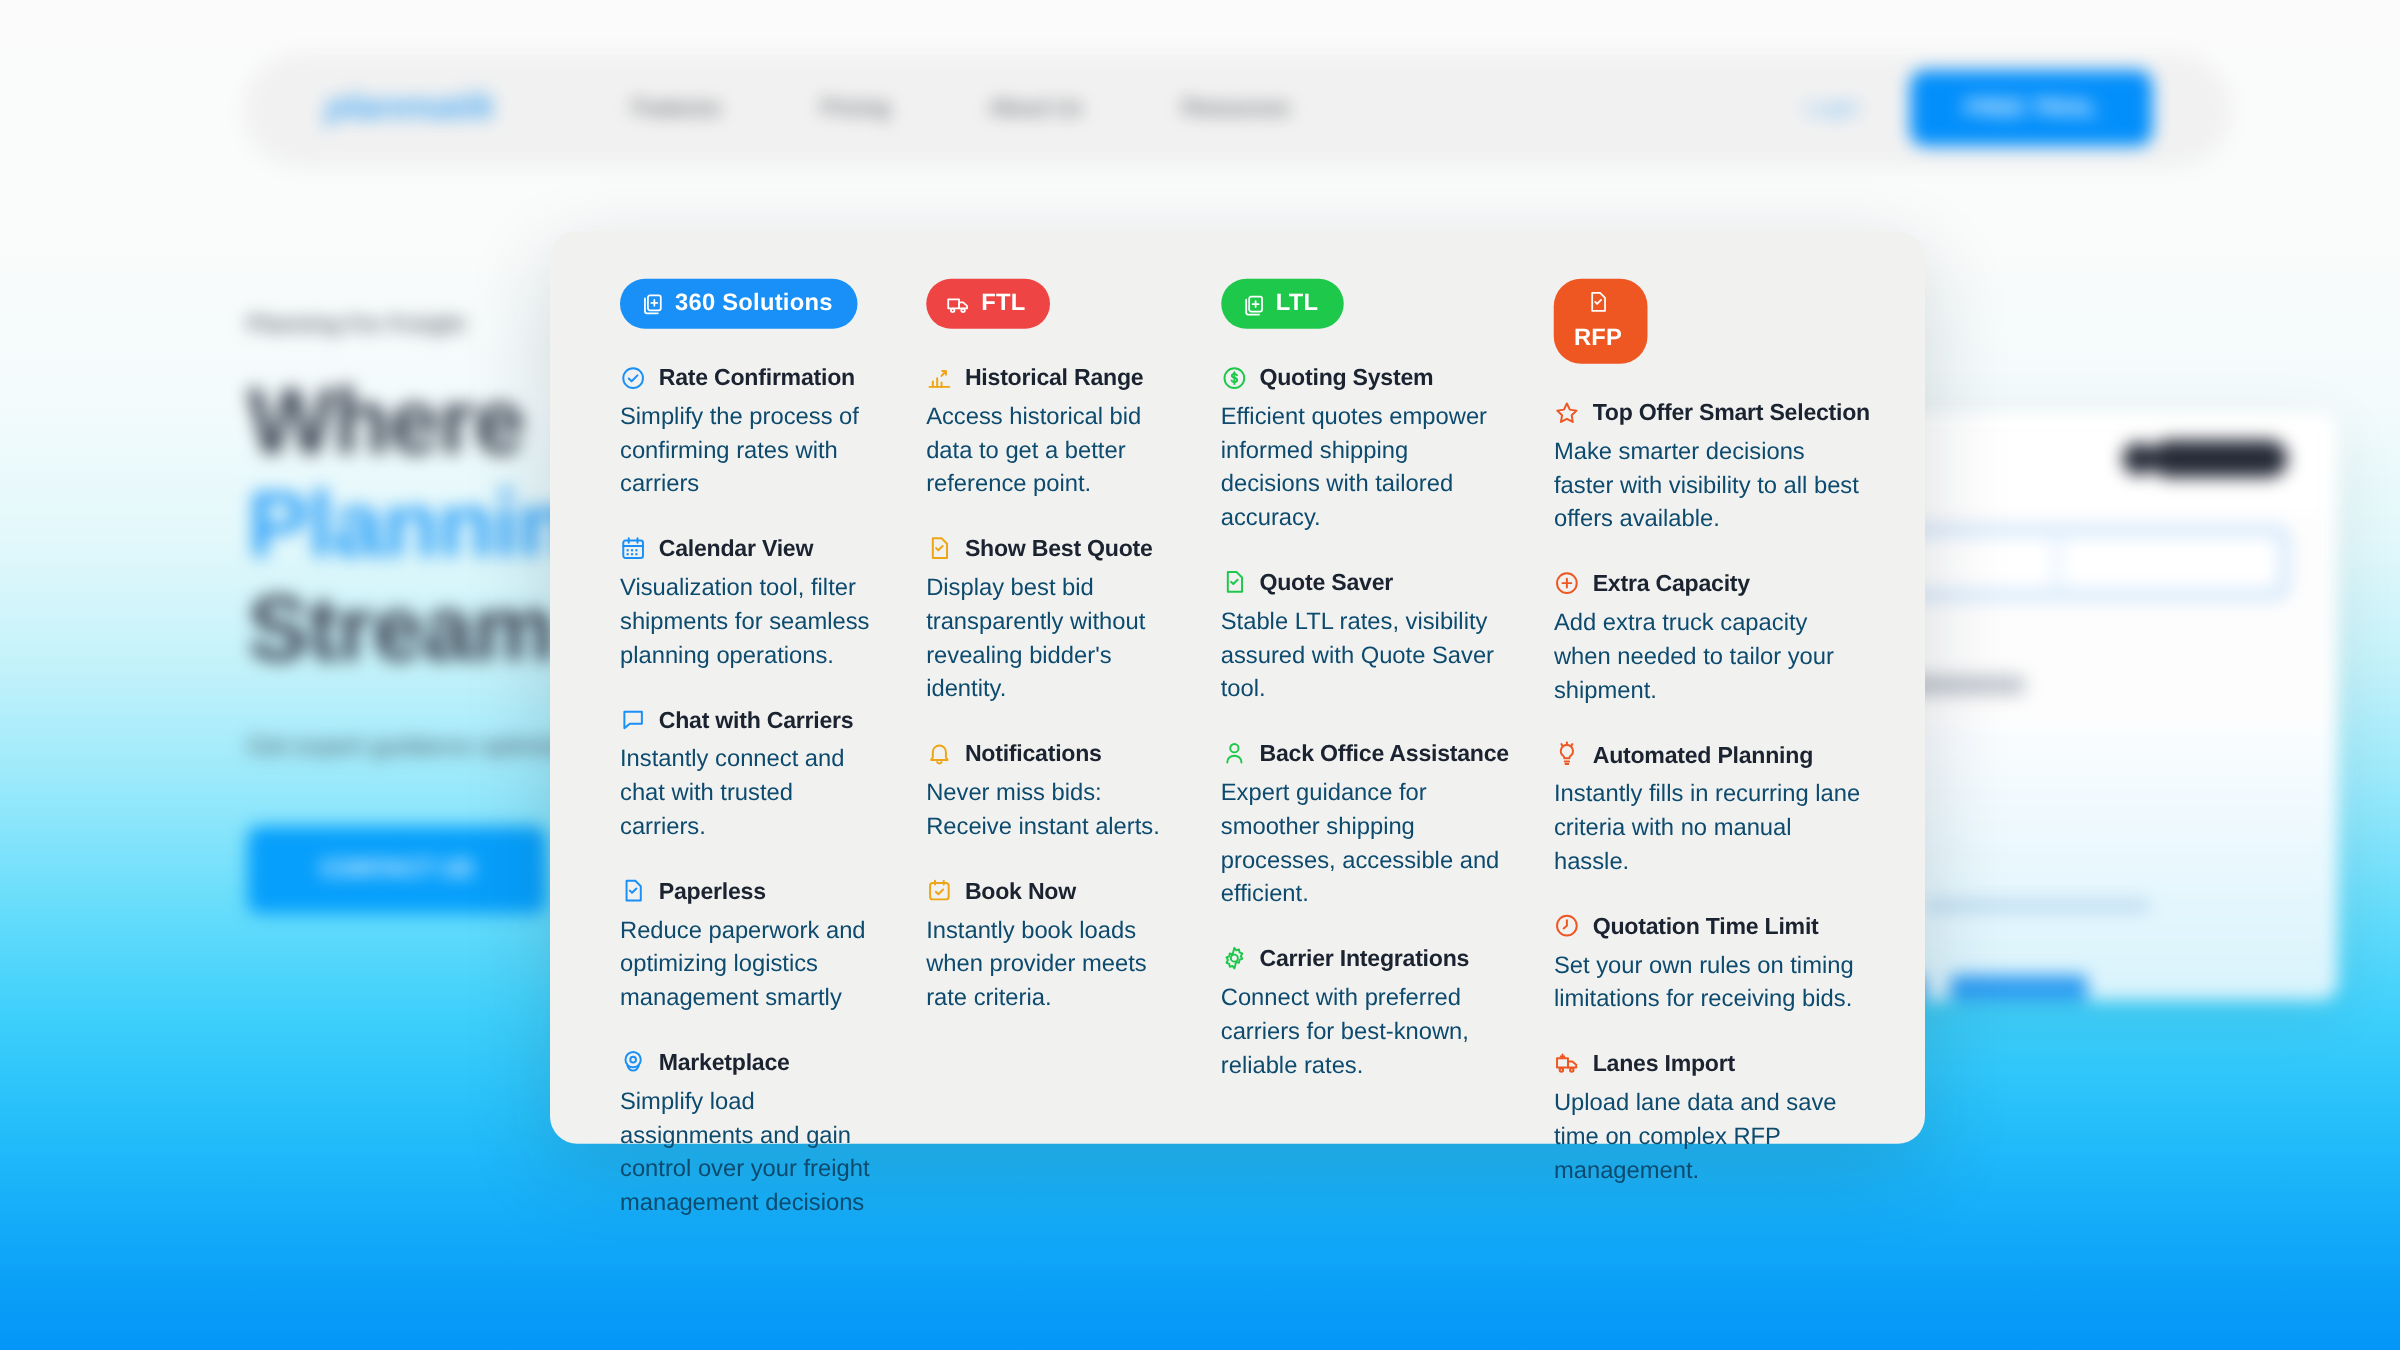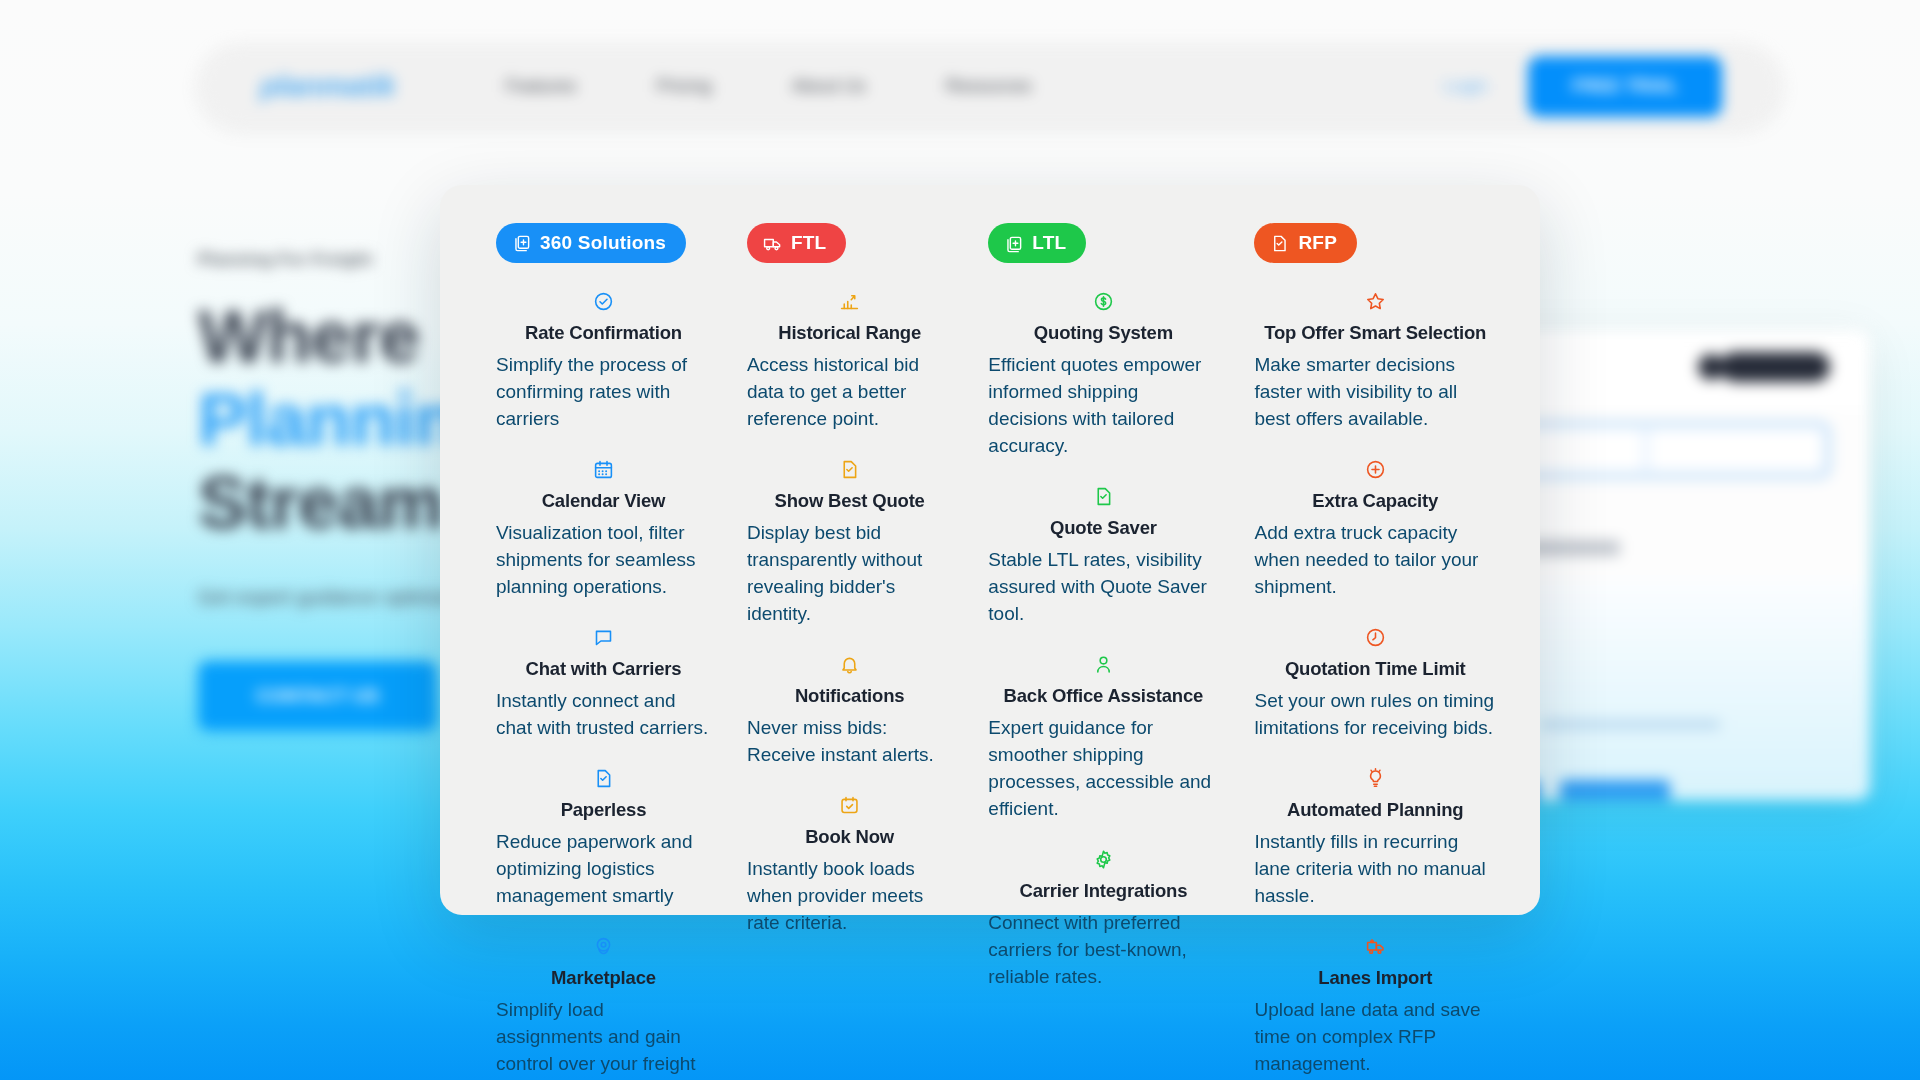--- a/index.html
+++ b/index.html
@@ -86,24 +86,24 @@
   .pill {
     display:inline-flex; align-items:center; gap:9px;
     border-radius:22px; padding:9px 20px 9px 16px;
     color:#fff; font-size:19px; font-weight:700; letter-spacing:0.2px;
     margin-bottom:28px; white-space:nowrap;
   }
   .pill svg { width:19px; height:19px; flex:none; }
   .pill-360 { background:#1890f7; }
   .pill-ftl { background:#ef4444; }
   .pill-ltl { background:#1ec84a;align-items:flex-end; }
-  .pill-rfp { background:#ee5622; }
+  .pill-rfp { background:#ee5622;flex-direction:column; }
 
   .feature { margin-bottom:26px; }
-  .feature-head { display:flex; align-items:center; gap:10px; margin-bottom:8px;flex-direction:column; }
+  .feature-head { display:flex; align-items:center; gap:10px; margin-bottom:8px; }
   .feature-head svg { width:21px; height:21px; flex:none; }
   .feature-title { font-size:18.5px; font-weight:700; color:#1b2330; letter-spacing:-0.2px; white-space:nowrap; }
   .feature-desc { font-size:19px; line-height:1.42; color:#0c4a6e; }
 </style>
 </head>
 <body>
 
 <div class="bg-layer">
 
   <div class="navbar">
@@ -360,38 +360,38 @@
             <path d="M12 8v8M8 12h8"></path>
           </svg>
         <span class="feature-title">Extra Capacity</span>
       </div>
       <div class="feature-desc">Add extra truck capacity when needed to tailor your shipment.</div>
     </div>
 
     <div class="feature">
       <div class="feature-head">
         <svg viewBox="0 0 24 24" fill="none" stroke="#ee5622" stroke-width="1.8" stroke-linecap="round" stroke-linejoin="round">
-            <circle cx="12" cy="12" r="9"></circle>
-            <path d="M12 7v5.2l-3 2.4"></path>
-          </svg>
-        <span class="feature-title">Quotation Time Limit</span>
-      </div>
-      <div class="feature-desc">Set your own rules on timing limitations for receiving bids.</div>
-    </div>
-
-    <div class="feature">
-      <div class="feature-head">
-        <svg viewBox="0 0 24 24" fill="none" stroke="#ee5622" stroke-width="1.8" stroke-linecap="round" stroke-linejoin="round">
             <path d="M12 3.5a5.5 5.5 0 0 0-3.2 10c.5.4.8 1 .8 1.6v.4h4.8v-.4c0-.6.3-1.2.8-1.6A5.5 5.5 0 0 0 12 3.5z"></path>
             <path d="M10 18.5h4M10.7 20.8h2.6"></path>
             <path d="M12 1v1.3M7 2.6l.6 1.1M17 2.6l-.6 1.1"></path>
           </svg>
         <span class="feature-title">Automated Planning</span>
       </div>
       <div class="feature-desc">Instantly fills in recurring lane criteria with no manual hassle.</div>
+    </div>
+
+    <div class="feature">
+      <div class="feature-head">
+        <svg viewBox="0 0 24 24" fill="none" stroke="#ee5622" stroke-width="1.8" stroke-linecap="round" stroke-linejoin="round">
+            <circle cx="12" cy="12" r="9"></circle>
+            <path d="M12 7v5.2l-3 2.4"></path>
+          </svg>
+        <span class="feature-title">Quotation Time Limit</span>
+      </div>
+      <div class="feature-desc">Set your own rules on timing limitations for receiving bids.</div>
     </div>
 
     <div class="feature">
       <div class="feature-head">
         <svg viewBox="0 0 24 24" fill="none" stroke="#ee5622" stroke-width="1.8" stroke-linecap="round" stroke-linejoin="round">
             <path d="M3 7.5h10v8.5H3z"></path>
             <path d="M13 10.5h4l3.5 3v2.5H13z"></path>
             <circle cx="7" cy="18.2" r="1.6"></circle>
             <circle cx="16.5" cy="18.2" r="1.6"></circle>
             <path d="M8 4.2v3M6.4 5.8L8 7.4l1.6-1.6"></path>

